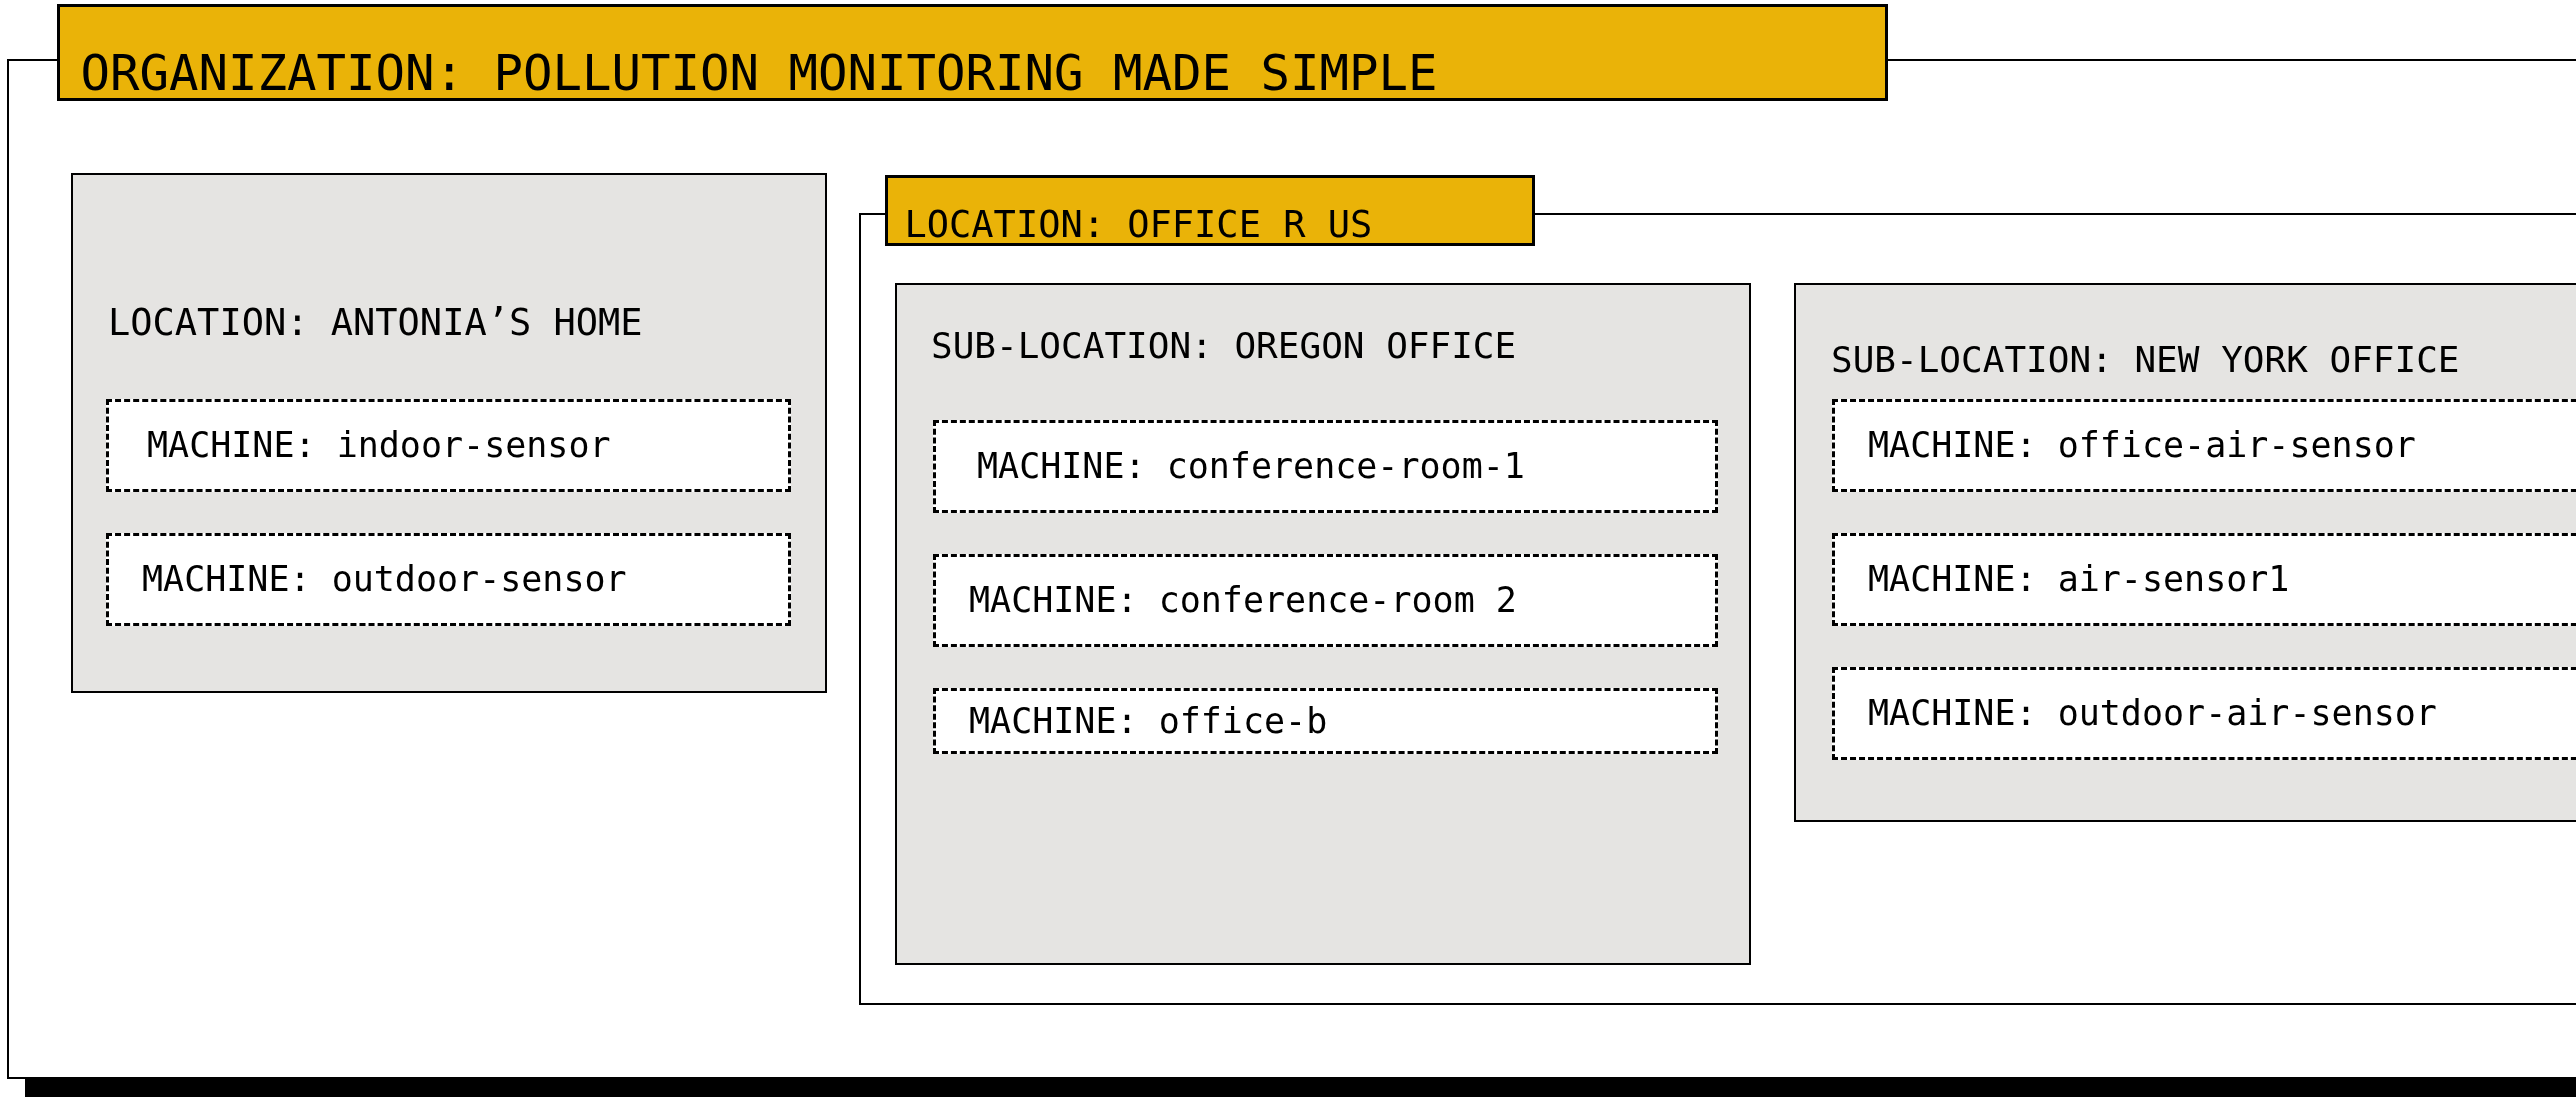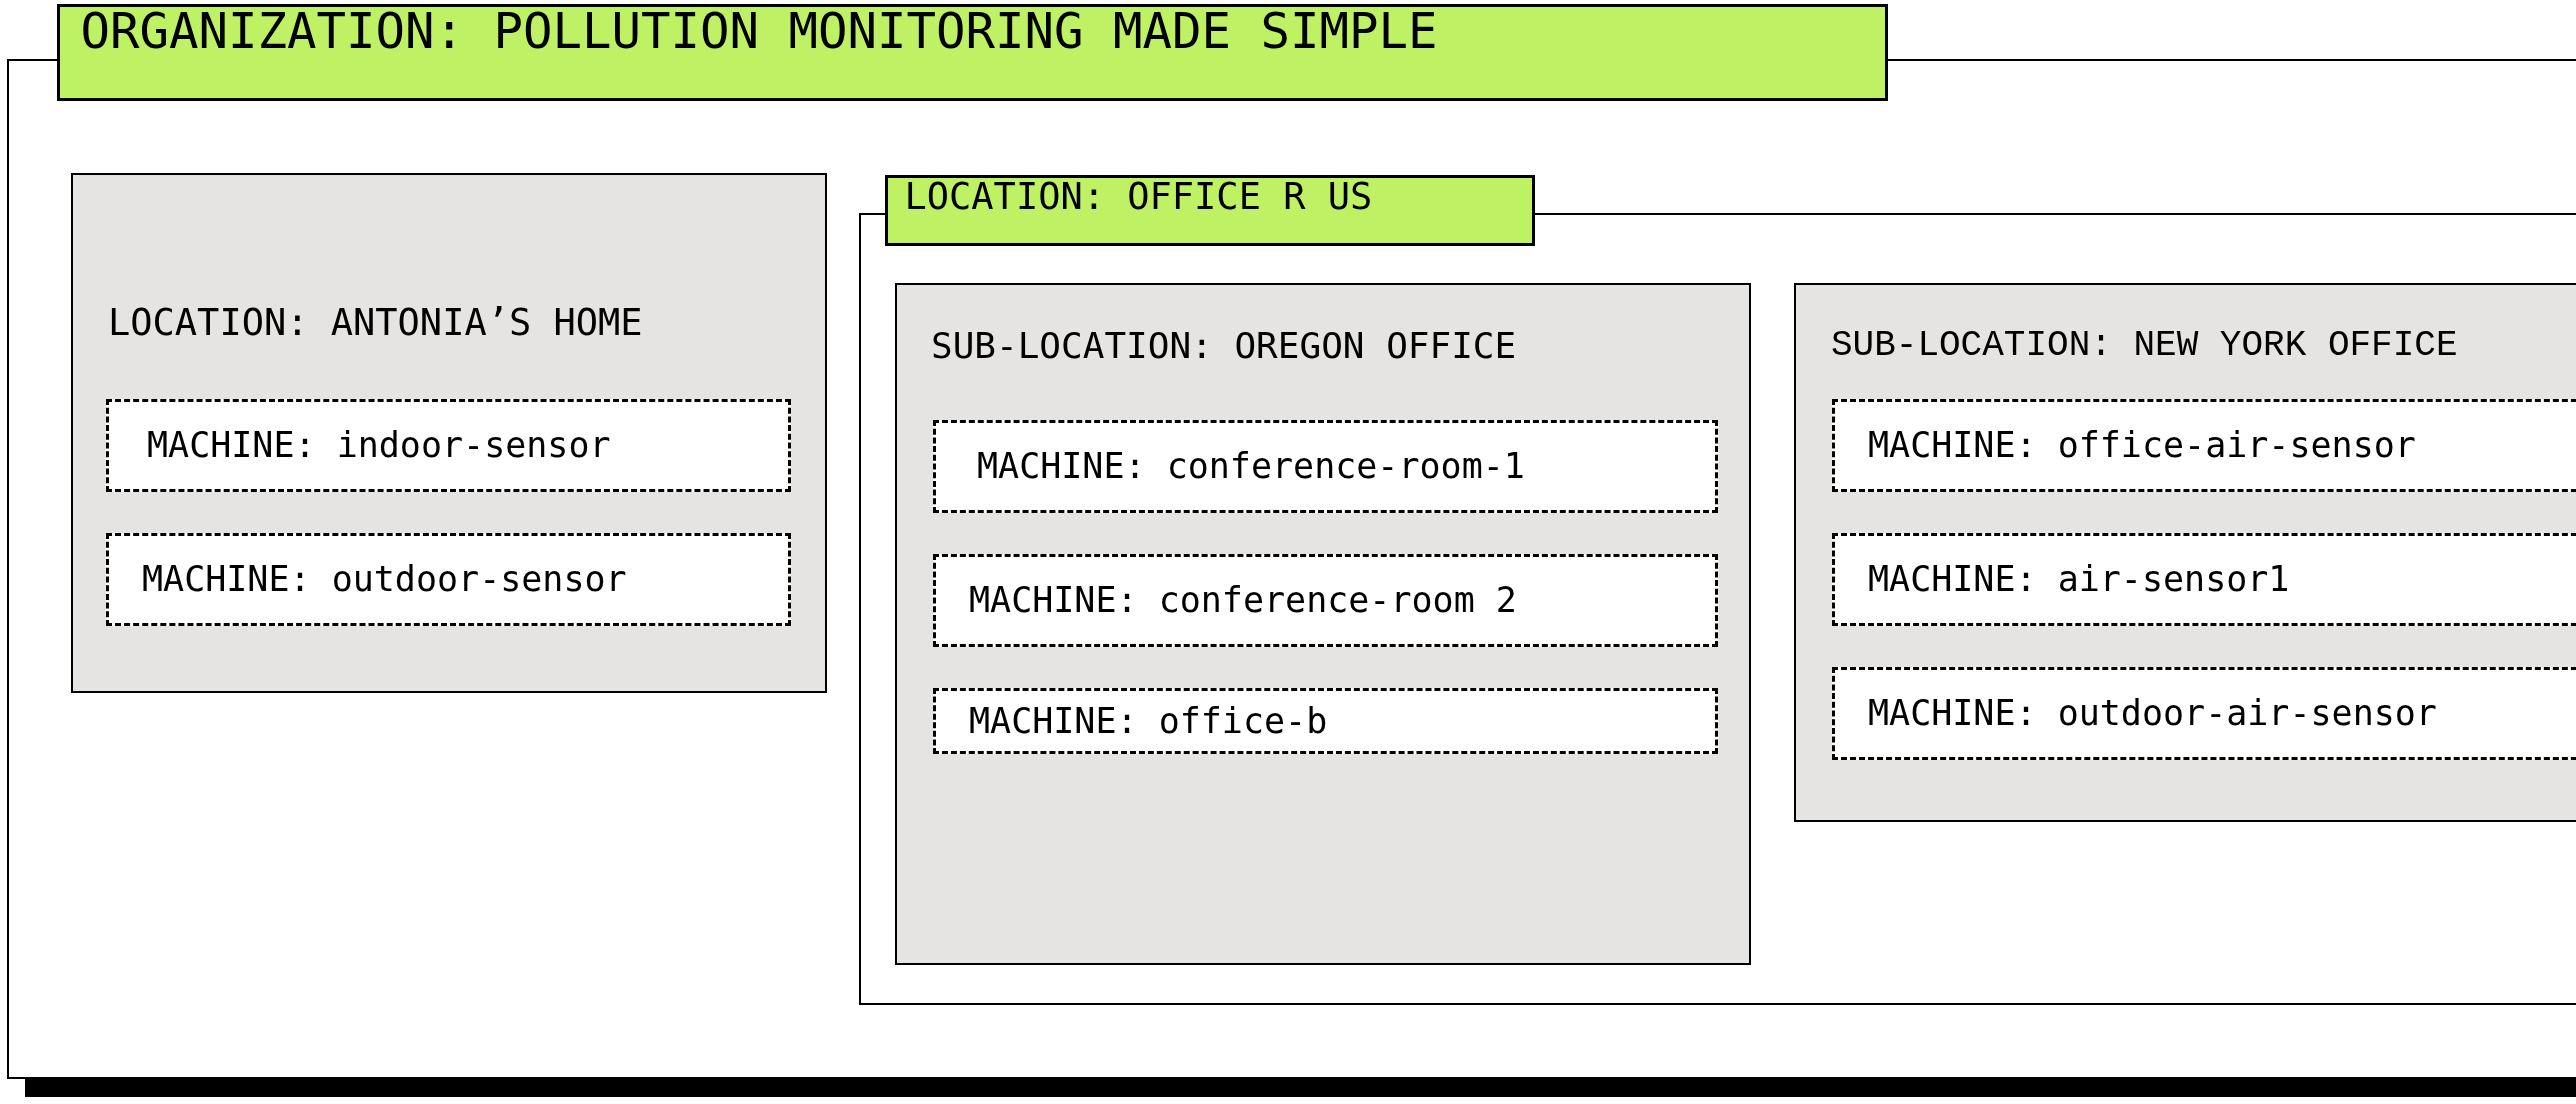--- a/index.html
+++ b/index.html
@@ -37,23 +37,23 @@
   
   .loc-frame {
     border: 2.6px solid #000000;
     background: #ffffff;
     z-index: 2;
   }
 
   
   .label-chip {
     border: 3.1px solid #000000;
-    background: #bef264;
+    background: #eab308;
     display: flex;
-    align-items: flex-start;
+    align-items: flex-end;
     z-index: 6;
   }
   .label-chip .chip-text {
     white-space: nowrap;
     color: #000000;
     line-height: 1;
   }
 
   
   .panel {
@@ -134,21 +134,21 @@
     <span class="machine-text t-machine">MACHINE: conference-room 2</span>
   </div>
 
   <div class="machine" style="left:933px; top:688px; width:785px; height:66px; padding-left:33px;">
     <span class="machine-text t-machine">MACHINE: office-b</span>
   </div>
 
 
   <div class="abs panel" style="left:1794px; top:283px; width:927px; height:539px;">
   </div>
-  <div class="panel-title t-panel" style="left:1831px; top:346px; transform:translateY(-50%);font-family:Liberation Mono, monospace;">SUB-LOCATION: NEW YORK OFFICE</div>
+  <div class="panel-title t-panel" style="left:1831px; top:360px; transform:translateY(-50%);">SUB-LOCATION: NEW YORK OFFICE</div>
 
   <div class="machine" style="left:1832px; top:399px; width:853px; height:93px; padding-left:33px;">
     <span class="machine-text t-machine">MACHINE: office-air-sensor</span>
   </div>
 
   <div class="machine" style="left:1832px; top:533px; width:853px; height:93px; padding-left:33px;">
     <span class="machine-text t-machine">MACHINE: air-sensor1</span>
   </div>
 
   <div class="machine" style="left:1832px; top:667px; width:853px; height:93px; padding-left:33px;">

